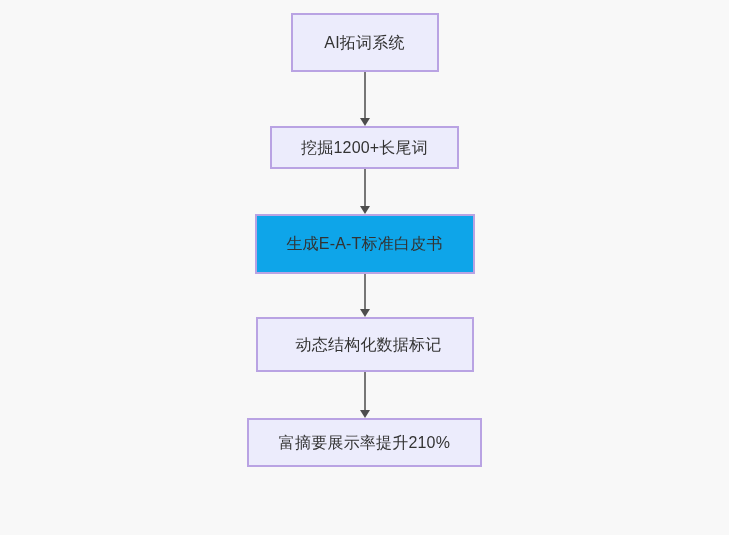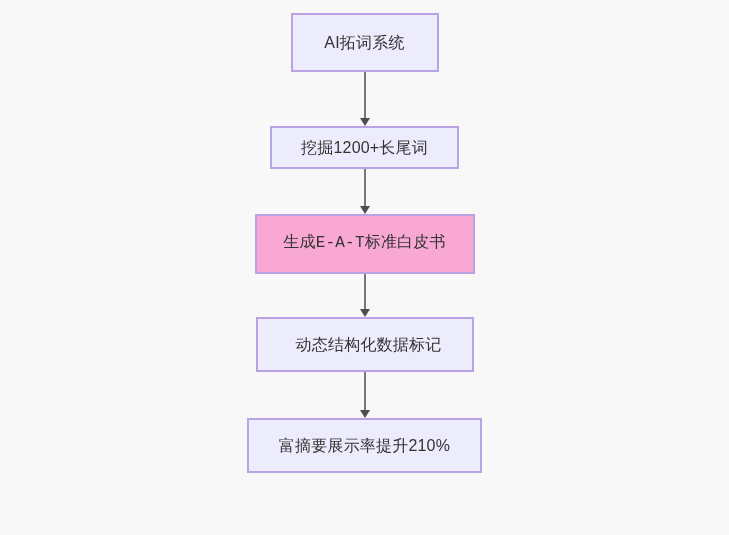--- a/index.html
+++ b/index.html
@@ -43,21 +43,21 @@
   .node-label {
     display: block;
     padding: 0 10px;
   }
 
   
   .node.n1 { width: 148px; height: 59px; }
   .node.n2 { width: 189px; height: 43px; }
   .node.n3 { width: 220px; height: 60px; }
   .node.n4 { width: 218px; height: 55px; }
-  .node.n5 { width: 235px; height: 55px; }
+  .node.n5 { width: 235px; height: 49px; }
 
   
   .edge {
     position: relative;
     width: 14px;
     display: flex;
     justify-content: center;
   }
   .edge.e1 { height: 54px; }
   .edge.e2 { height: 45px; }
@@ -105,21 +105,21 @@
 
   <div class="node n2" style="background: rgb(236, 236, 252); border-color: rgb(185, 163, 227); color: rgb(51, 51, 51);">
     <span class="node-label">挖掘1200+长尾词</span>
   </div>
 
   <div class="edge e2">
     <span class="edge-line" style="background: rgb(119, 119, 119);"></span>
     <span class="edge-arrow" style="border-top-color: rgb(77, 77, 77);"></span>
   </div>
 
-  <div class="node n3" style="background: #f9a8d4; border-color: rgb(185, 163, 227); color: rgb(51, 51, 51); font-family: Liberation Mono, monospace;">
+  <div class="node n3" style="background: #0ea5e9; border-color: rgb(185, 163, 227); color: rgb(51, 51, 51);">
     <span class="node-label">生成E-A-T标准白皮书</span>
   </div>
 
   <div class="edge e3">
     <span class="edge-line" style="background: rgb(119, 119, 119);"></span>
     <span class="edge-arrow" style="border-top-color: rgb(77, 77, 77);"></span>
   </div>
 
   <div class="node n4" style="background: rgb(236, 236, 252); border-color: rgb(185, 163, 227); color: rgb(51, 51, 51); padding-left: 8px;">
     <span class="node-label">动态结构化数据标记</span>

